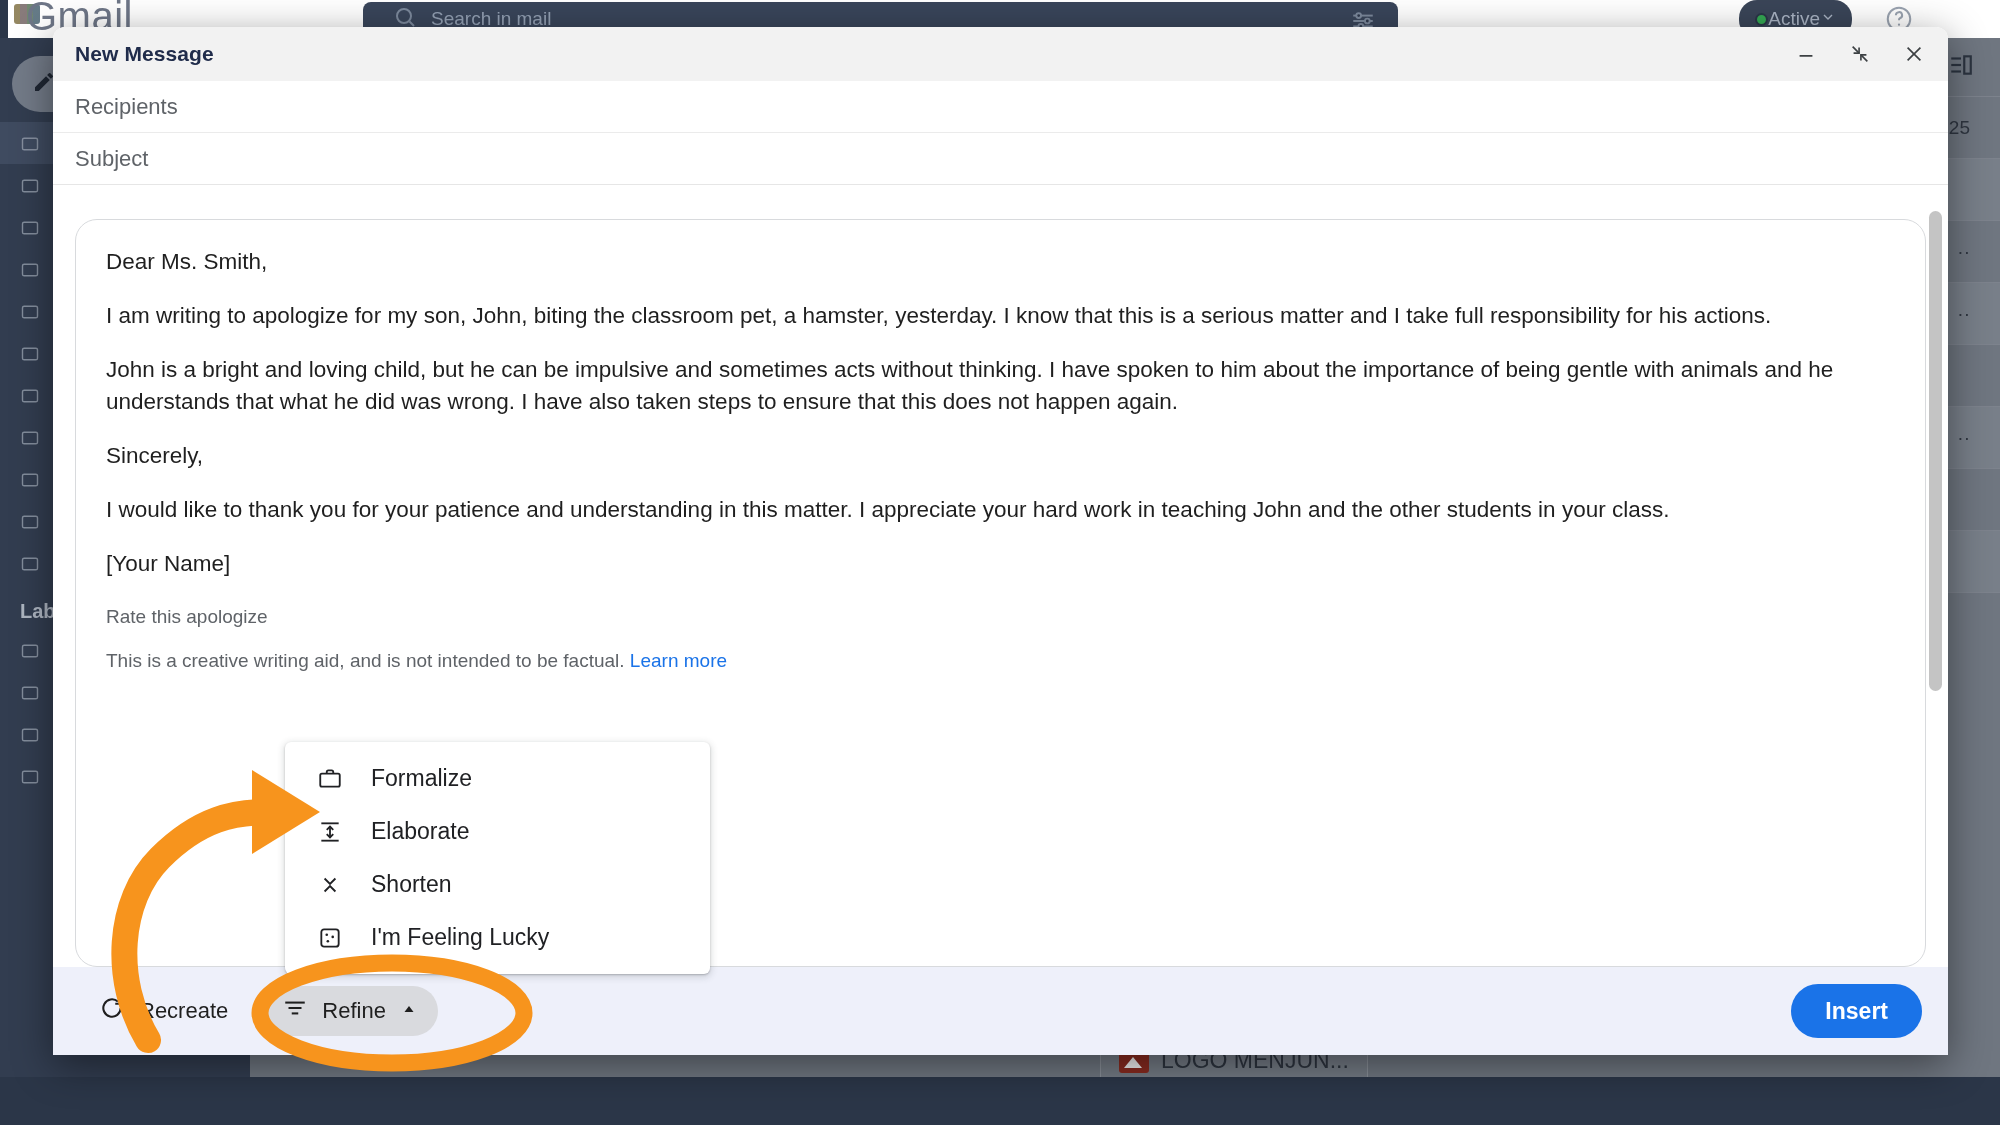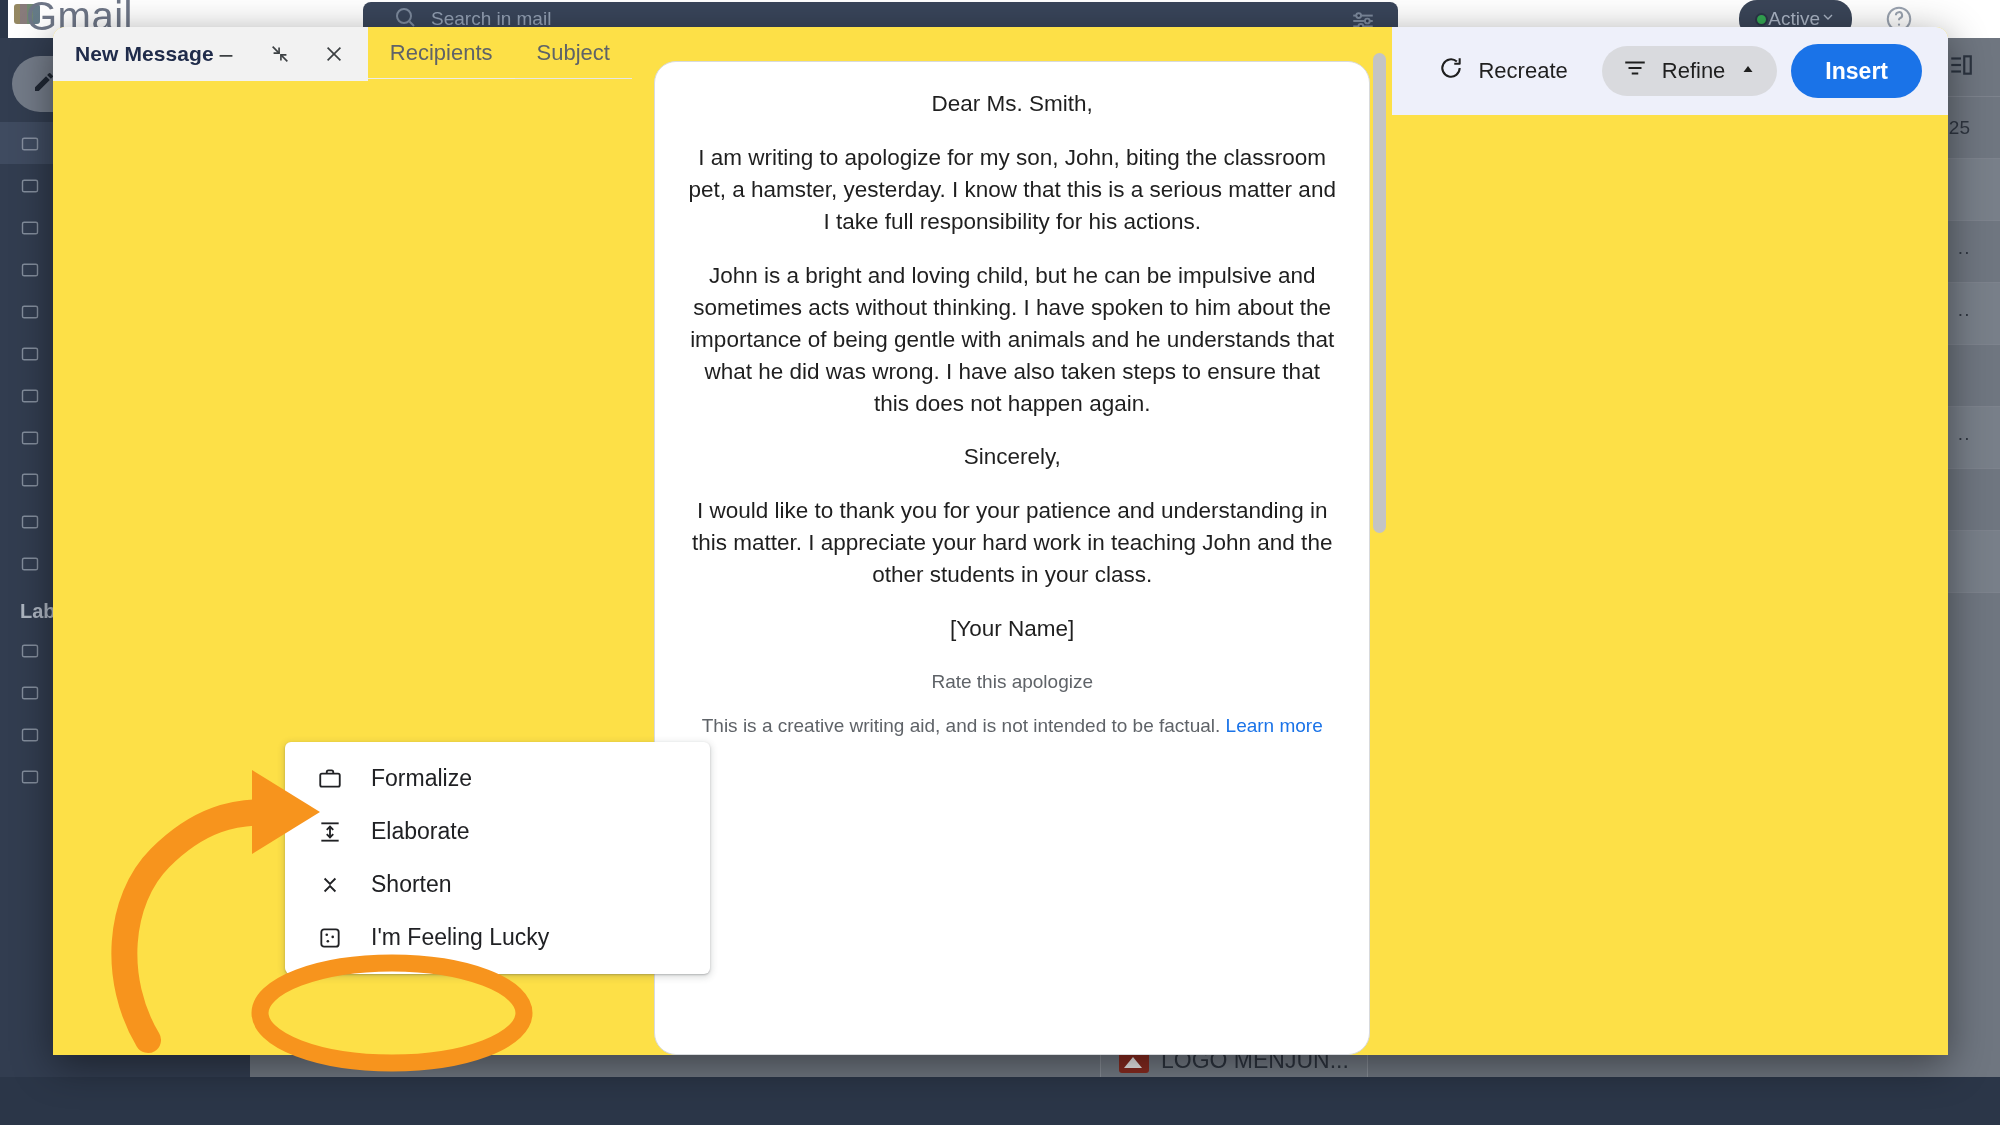--- a/index.html
+++ b/index.html
@@ -91,23 +91,23 @@
   .broken-img:after {
     content: ""; position: absolute; left: 5px; bottom: 5px;
     border-left: 9px solid transparent; border-right: 9px solid transparent;
     border-bottom: 11px solid #f1f1f1;
   }
   .gm-bottombar { position: absolute; left: 0; right: 0; bottom: 0; height: 48px; background: #2b3648; }
 
   
   #compose {
     position: absolute; left: 53px; top: 27px; width: 1895px; height: 1028px;
-    background: #fde047; border-radius: 12px 12px 0 0;
+    background: #ffffff; border-radius: 12px 12px 0 0;
     box-shadow: 0 10px 40px rgba(0,0,0,.45);
-    overflow: hidden; display: flex; flex-direction: row; text-align: center;
+    overflow: hidden; display: flex; flex-direction: column;
   }
   .cmp-header {
     height: 54px; background: #f2f2f2; display: flex; align-items: center;
     padding: 0 22px; flex: 0 0 auto;
   }
   .cmp-title { font-size: 21px; color: #202c4b; font-weight: 600; letter-spacing:.1px;}
   .cmp-winbtns { margin-left: auto; display: flex; align-items: center; gap: 30px; color: #2b2b2b; }
   .cmp-winbtn { width: 24px; height: 24px; display:flex; align-items:center; justify-content:center; }
 
   .cmp-field {

